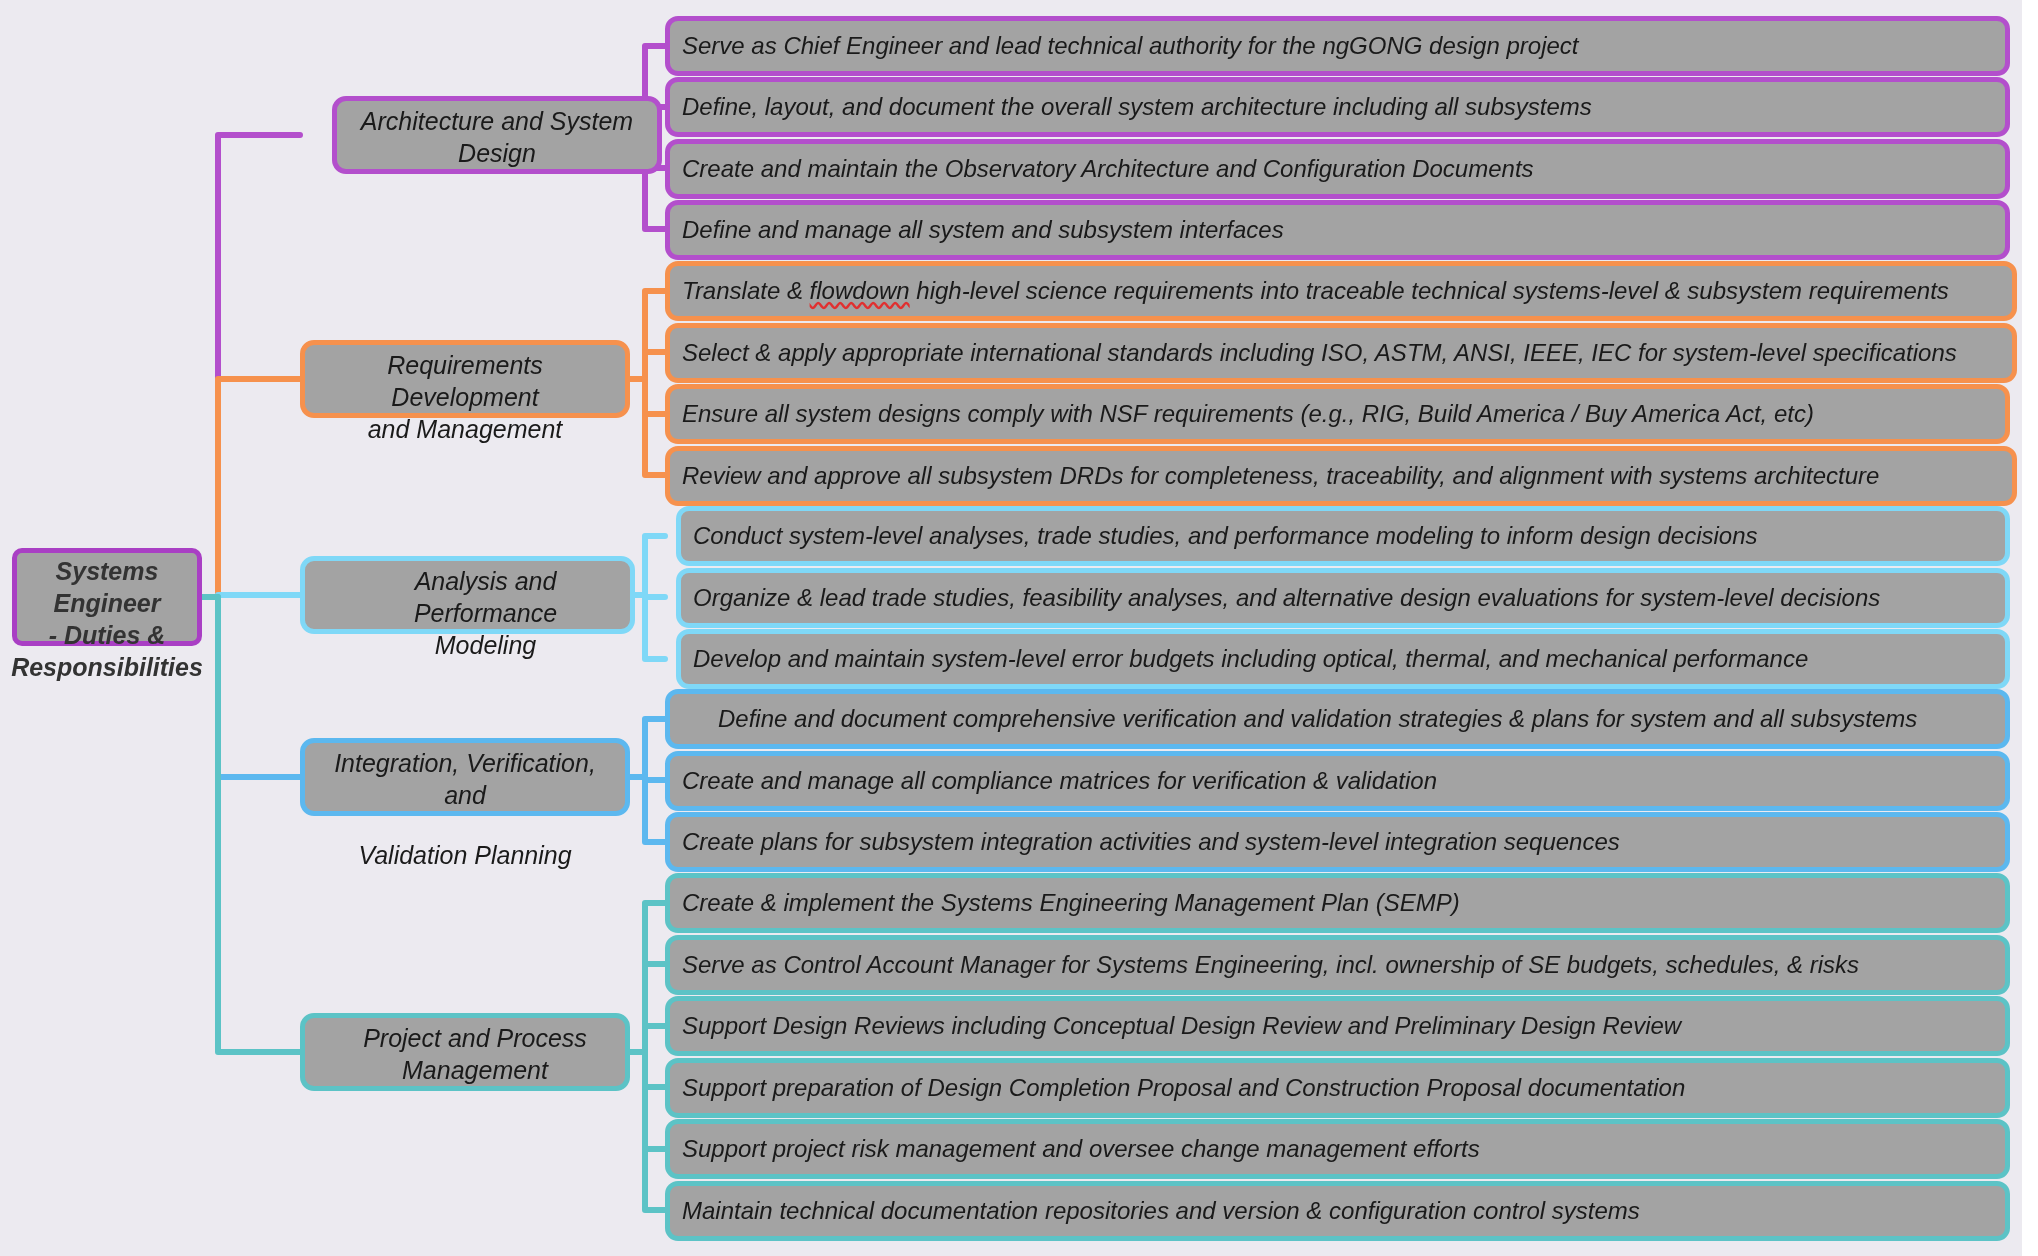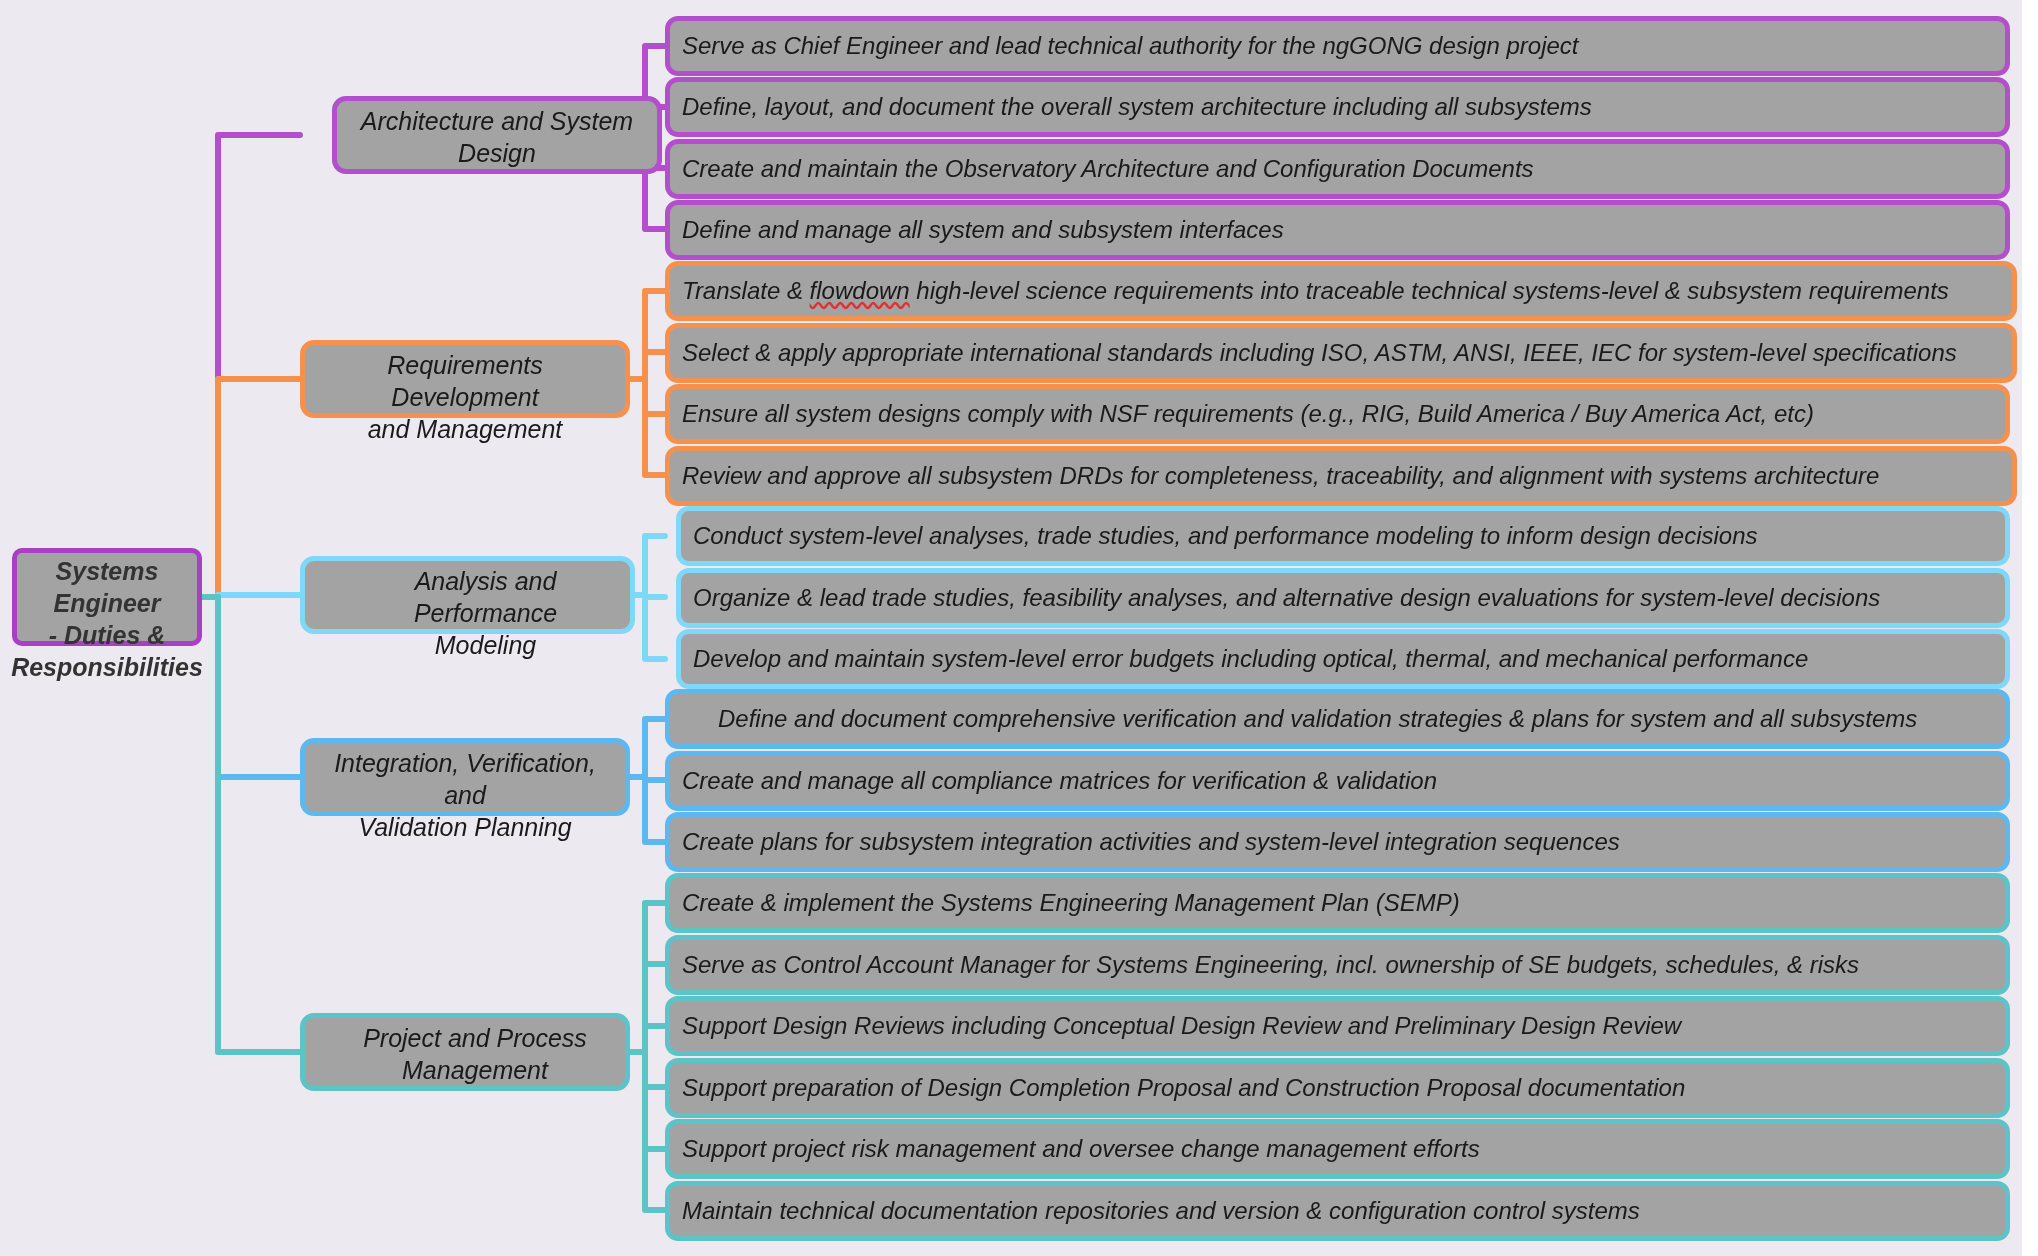--- a/index.html
+++ b/index.html
@@ -66,21 +66,21 @@
   }
 
   .branch {
     border-width: 5px;
     border-radius: 14px;
     font-size: 25px;
   }
   .branch.c-purple { border-color: #b34fcc; }
   .branch.c-orange { border-color: #f6914d; }
   .branch.c-lightblue { border-color: #7fd8f7; }
-  .branch.c-blue { border-color: #5cb8ef; }
+  .branch.c-blue { border-color: #5cb8ef; gap: 28px; }
   .branch.c-teal { border-color: #5cc3c6; }
 
   .leaf {
     border-width: 5px;
     border-radius: 13px;
     font-size: 24px;
   }
   .leaf.c-purple { border-color: #b34fcc; }
   .leaf.c-orange { border-color: #f6914d; }
   .leaf.c-lightblue { border-color: #7fd8f7; }

